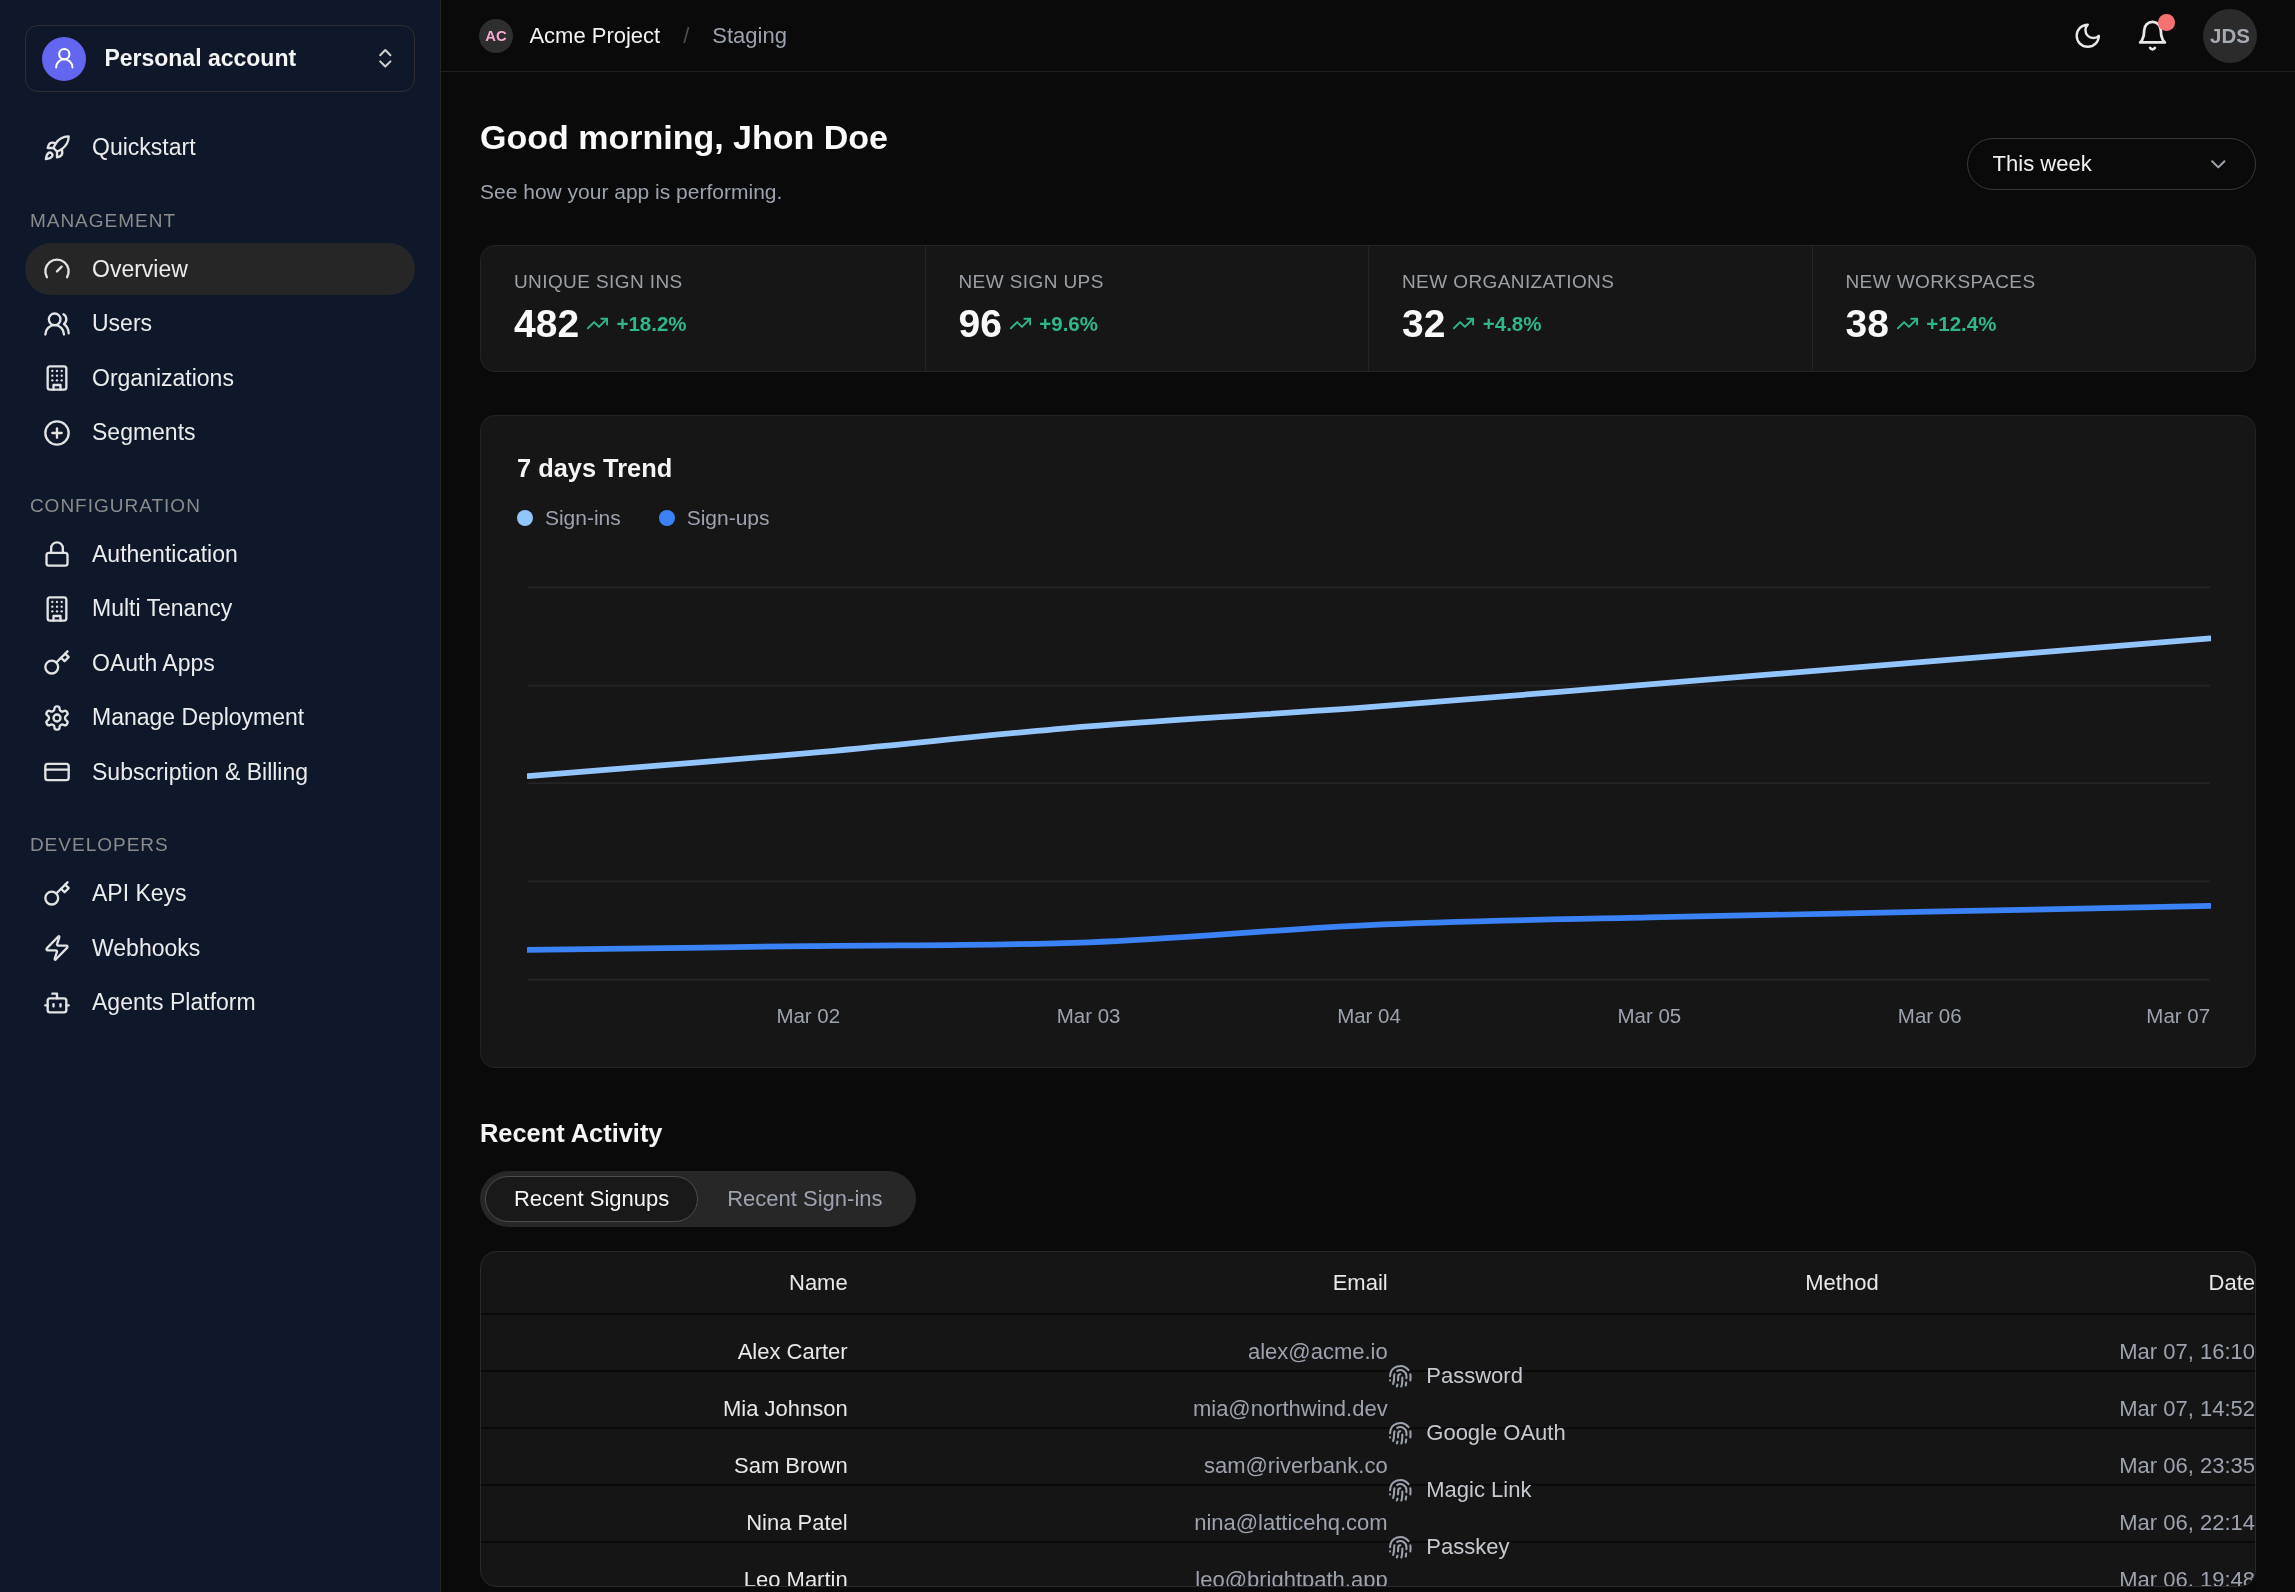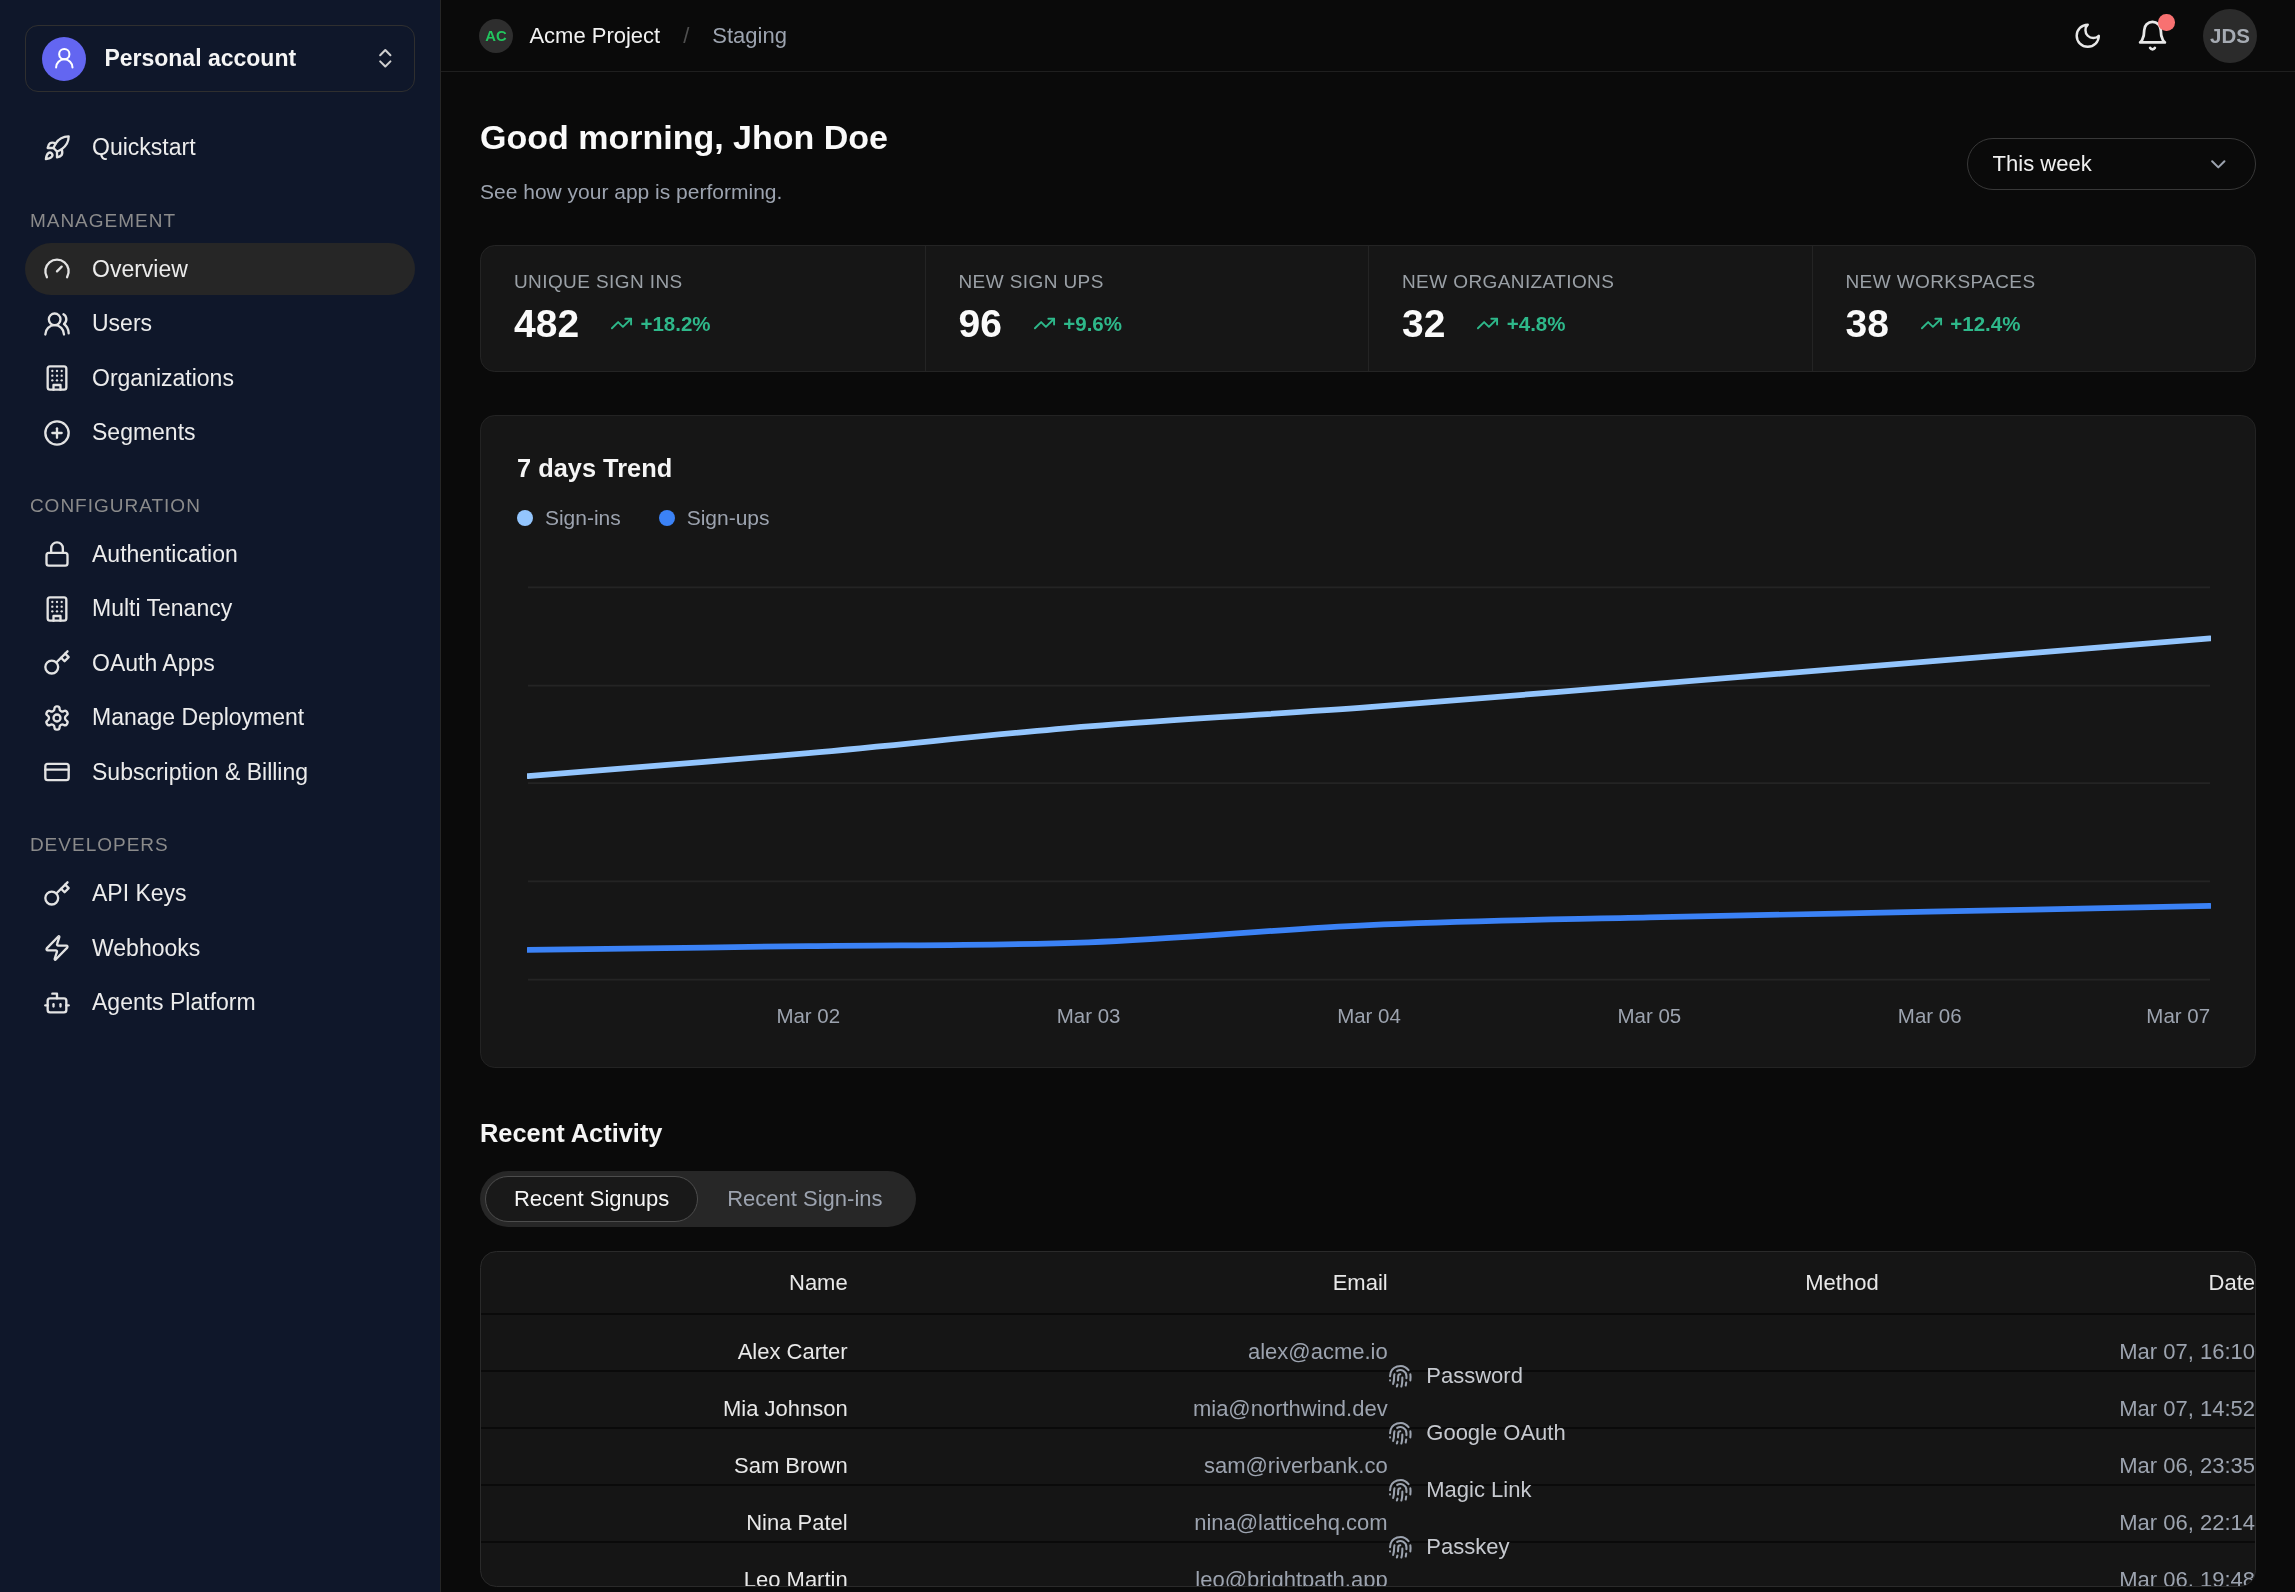--- a/index.html
+++ b/index.html
@@ -43,21 +43,21 @@
   }
 
   
   .topbar {
     position: absolute; left: 441px; right: 0; top: 0; height: 72px;
     border-bottom: 0.8px solid #1f1f1f;
     display: flex; align-items: center; justify-content: space-between; padding: 0 38px;
   }
   .breadcrumb { display: flex; align-items: center; gap: 16.4px; font-size: 22px; }
   .crumb-badge {
-    width: 34px; height: 34px; border-radius: 50%; background: #2e2e2e; color: #22c55e;
+    width: 34px; height: 34px; border-radius: 50%; background: #2e2e2e; color: #f9a8d4;
     font-size: 14.8px; font-weight: 600; display: flex; align-items: center; justify-content: center;
   }
   .crumb-project { color: #f2f2f2; font-weight: 500; }
   .crumb-sep { color: #4f4f4f; margin: 0 6.6px; }
   .crumb-env { color: #9ca3af; }
   .topbar-right { display: flex; align-items: center; gap: 34px; }
   .icon-btn { background: none; border: none; color: #e8e8e8; cursor: pointer; padding: 0; }
   .icon-btn.moon { width: 29.5px; height: 29.5px; }
   .bell-wrap { position: relative; width: 33px; height: 33px; }
   .bell-wrap .dot {
@@ -84,21 +84,21 @@
 
   
   .stats-card {
     margin-top: 41px; height: 127px; background: #161616;
     border: 0.8px solid #242424; border-radius: 14.8px;
     display: grid; grid-template-columns: repeat(4, 1fr);
   }
   .stat { padding-left: 33px; display: flex; flex-direction: column; justify-content: center; gap: 8.2px; }
   .stat + .stat { border-left: 0.8px solid #242424; }
   .stat-label { font-size: 19px; color: #9aa0a6; letter-spacing: 0.4px; }
-  .stat-row { display: flex; align-items: center; gap: 31px; }
+  .stat-row { display: flex; align-items: center; gap: 7px; }
   .stat-value { font-size: 39px; font-weight: 600; color: #fafafa; }
   .trend { display: flex; align-items: center; gap: 7.4px; color: #2eb88a; font-size: 20.5px; font-weight: 600; }
   .trend .icon { width: 23px; height: 23px; }
 
   
   .chart-card {
     position: relative; margin-top: 43px; height: 653px;
     background: #161616; border: 0.8px solid #232323; border-radius: 14.8px;
   }
   .chart-title { position: absolute; left: 36px; top: 38px; font-size: 25.4px; font-weight: 600; color: #f5f5f5; }

